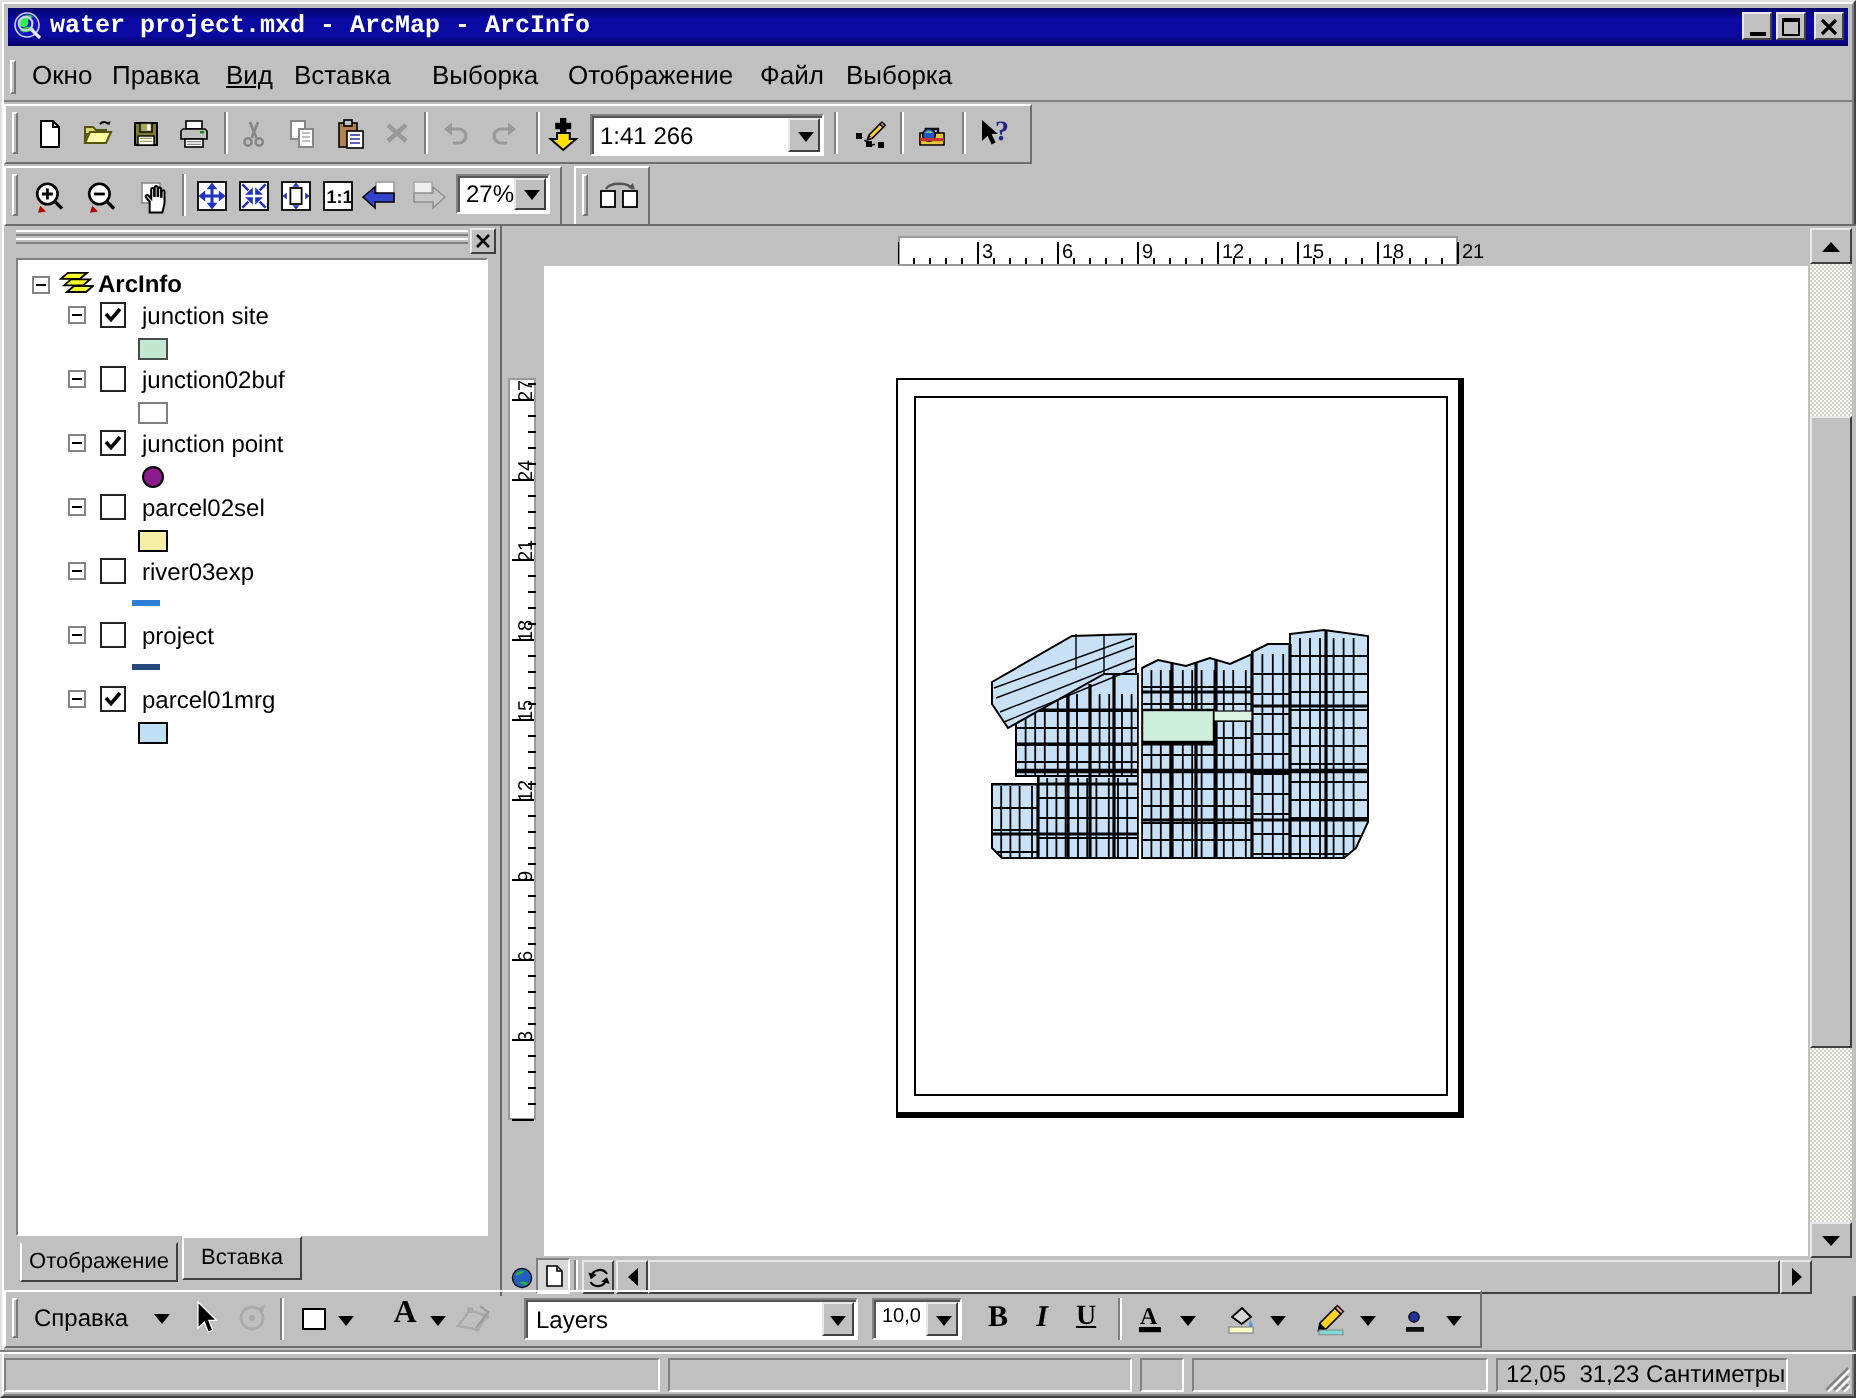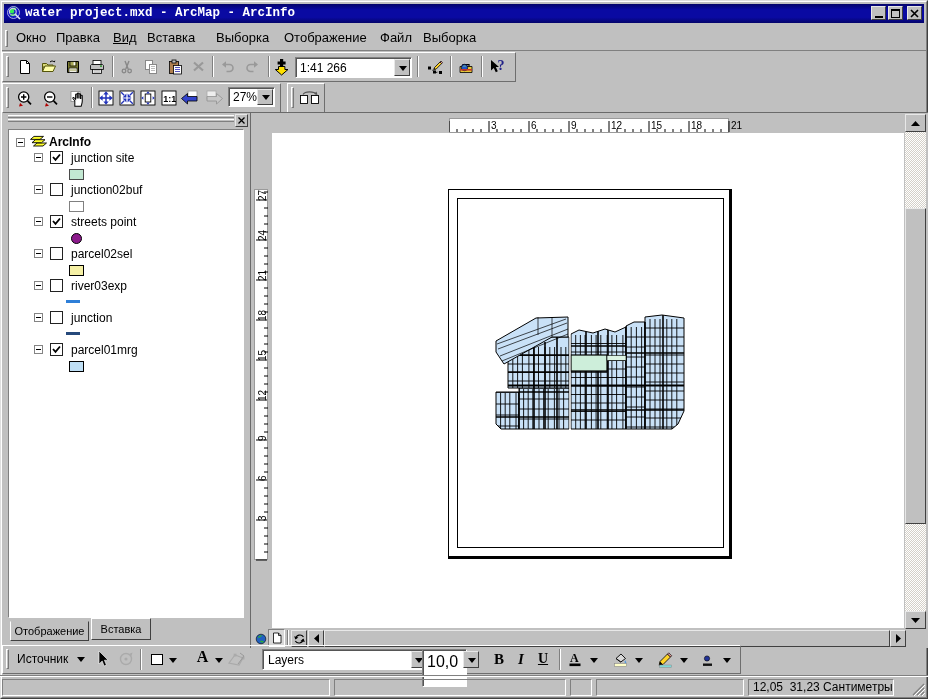--- a/index.html
+++ b/index.html
@@ -296,39 +296,39 @@
 <div class="abs txt" style="left:71px;top:183px;height:14px;font-size:12px;line-height:14px;">junction02buf</div>
 <div class="abs" style="left:69px;top:201px;width:15px;height:11px;background:#fff;border:1px solid #808080;"></div>
 <div class="abs" style="left:34px;top:217px;width:9px;height:9px;background:#fff;border:1px solid #848484;">
     <div class="abs" style="left:1px;top:3px;width:5px;height:1px;background:#000"></div>
   </div>
 <div class="abs icb" style="left:50px;top:215px;width:13px;height:13px;background:#fff;border:1px solid #222;">
     <svg width="11" height="11" viewBox="0 0 11 11">
       <path d="M2 5l2.5 2.8L9 2.5" stroke="#000" stroke-width="1.8" fill="none"></path>
     </svg>
   </div>
-<div class="abs txt" style="left:71px;top:215px;height:14px;font-size:12px;line-height:14px;">streets point</div>
+<div class="abs txt" style="left:71px;top:215px;height:14px;font-size:12px;line-height:14px;">junction point</div>
 <div class="abs" style="left:71px;top:233px;width:11px;height:11px;background:#8c1a8c;border:1px solid #000;border-radius:50%;"></div>
 <div class="abs" style="left:34px;top:249px;width:9px;height:9px;background:#fff;border:1px solid #848484;">
     <div class="abs" style="left:1px;top:3px;width:5px;height:1px;background:#000"></div>
   </div>
 <div class="abs icb" style="left:50px;top:247px;width:13px;height:13px;background:#fff;border:1px solid #222;"></div>
 <div class="abs txt" style="left:71px;top:247px;height:14px;font-size:12px;line-height:14px;">parcel02sel</div>
 <div class="abs" style="left:69px;top:265px;width:15px;height:11px;background:#f5f0a5;border:1px solid #000;"></div>
 <div class="abs" style="left:34px;top:281px;width:9px;height:9px;background:#fff;border:1px solid #848484;">
     <div class="abs" style="left:1px;top:3px;width:5px;height:1px;background:#000"></div>
   </div>
 <div class="abs icb" style="left:50px;top:279px;width:13px;height:13px;background:#fff;border:1px solid #222;"></div>
 <div class="abs txt" style="left:71px;top:279px;height:14px;font-size:12px;line-height:14px;">river03exp</div>
 <div class="abs" style="left:66px;top:300px;width:14px;height:3px;background:#2e7fd8;"></div>
 <div class="abs" style="left:34px;top:313px;width:9px;height:9px;background:#fff;border:1px solid #848484;">
     <div class="abs" style="left:1px;top:3px;width:5px;height:1px;background:#000"></div>
   </div>
 <div class="abs icb" style="left:50px;top:311px;width:13px;height:13px;background:#fff;border:1px solid #222;"></div>
-<div class="abs txt" style="left:71px;top:311px;height:14px;font-size:12px;line-height:14px;">junction</div>
+<div class="abs txt" style="left:71px;top:311px;height:14px;font-size:12px;line-height:14px;">project</div>
 <div class="abs" style="left:66px;top:332px;width:14px;height:2.5px;background:#26497b;"></div>
 <div class="abs" style="left:34px;top:345px;width:9px;height:9px;background:#fff;border:1px solid #848484;">
     <div class="abs" style="left:1px;top:3px;width:5px;height:1px;background:#000"></div>
   </div>
 <div class="abs icb" style="left:50px;top:343px;width:13px;height:13px;background:#fff;border:1px solid #222;">
     <svg width="11" height="11" viewBox="0 0 11 11">
       <path d="M2 5l2.5 2.8L9 2.5" stroke="#000" stroke-width="1.8" fill="none"></path>
     </svg>
   </div>
 <div class="abs txt" style="left:71px;top:343px;height:14px;font-size:12px;line-height:14px;">parcel01mrg</div>
@@ -640,21 +640,21 @@
 <div class="abs checker" style="left:324px;top:630px;width:581px;height:17px;"></div>
 <div class="abs btn" style="left:324px;top:630px;width:566px;height:17px;"></div>
 <div class="abs btn icb" style="left:890px;top:630px;width:16px;height:17px;">
     <svg width="5" height="9" viewBox="0 0 5 9">
       <path d="M5 4.5L0 0v9z" fill="#000"></path>
     </svg>
   </div>
 <div class="abs raised" style="left:2px;top:645px;width:739px;height:29px;"></div>
 <div class="abs grip" style="left:6px;top:649px;width:3px;height:20px;"></div>
 <div class="abs txt" style="left:13px;top:649px;width:72px;height:21px;font-size:12px;">
-    <span style="position:absolute;left:4px;top:3px">Источник</span>
+    <span style="position:absolute;left:4px;top:3px">Справка</span>
     <div class="dd" style="right:0px;top:8px"></div>
   </div>
 <div class="abs icb" style="left:94px;top:648px;width:18px;height:22px;">
     <svg width="16" height="18" viewBox="0 0 16 18">
       <path d="M4 1v13l3.2-3 1.9 5 2.3-.9-2-4.9h3.8z" fill="#000" stroke="#fff" stroke-width=".6"></path>
     </svg>
   </div>
 <div class="abs icb" style="left:116px;top:649px;width:20px;height:20px;">
     <svg width="18" height="18" viewBox="0 0 18 18">
       <circle cx="9" cy="9" r="5.5" fill="none" stroke="#aaa" stroke-width="1.4"></circle>
@@ -680,21 +680,21 @@
       <rect x="14.7" y="5.7" width="2.8" height="2.8" fill="#aaa"></rect>
       <path d="M13 2l4 3-6 8" fill="none" stroke="#999" stroke-width="1"></path>
     </svg>
   </div>
 <div class="abs field txt" style="left:262px;top:649px;width:167px;height:21px;font-size:12px;">
     <span style="position:absolute;left:5px;top:3px">Layers</span>
   </div>
 <div class="abs ddb" style="left:411px;top:651px;width:16px;height:17px;">
     <div class="dd" style="left:3px;top:6px"></div>
   </div>
-<div class="abs field txt" style="left:422px;top:649px;width:45px;height:38px;font-size:16px;">
+<div class="abs field txt" style="left:436px;top:649px;width:45px;height:21px;font-size:10px;">
     <span style="position:absolute;left:4px;top:3px">10,0</span>
   </div>
 <div class="abs ddb" style="left:463px;top:651px;width:16px;height:17px;">
     <div class="dd" style="left:4px;top:6px"></div>
   </div>
 <div class="abs" style="left:488px;top:648px;width:22px;height:22px;font-family:'Liberation Serif';font-size:15px;font-weight:bold;text-align:center;line-height:22px;">B</div>
 <div class="abs" style="left:510px;top:648px;width:22px;height:22px;font-family:'Liberation Serif';font-size:15px;font-style:italic;font-weight:bold;text-align:center;line-height:22px;">I</div>
 <div class="abs" style="left:532px;top:648px;width:22px;height:22px;font-family:'Liberation Serif';font-size:14px;font-weight:bold;text-align:center;line-height:22px;text-decoration:underline;">U</div>
 <div class="abs sep" style="left:559px;top:649px;width:2px;height:21px;"></div>
 <div class="abs icb" style="left:565px;top:649px;width:22px;height:21px;">

